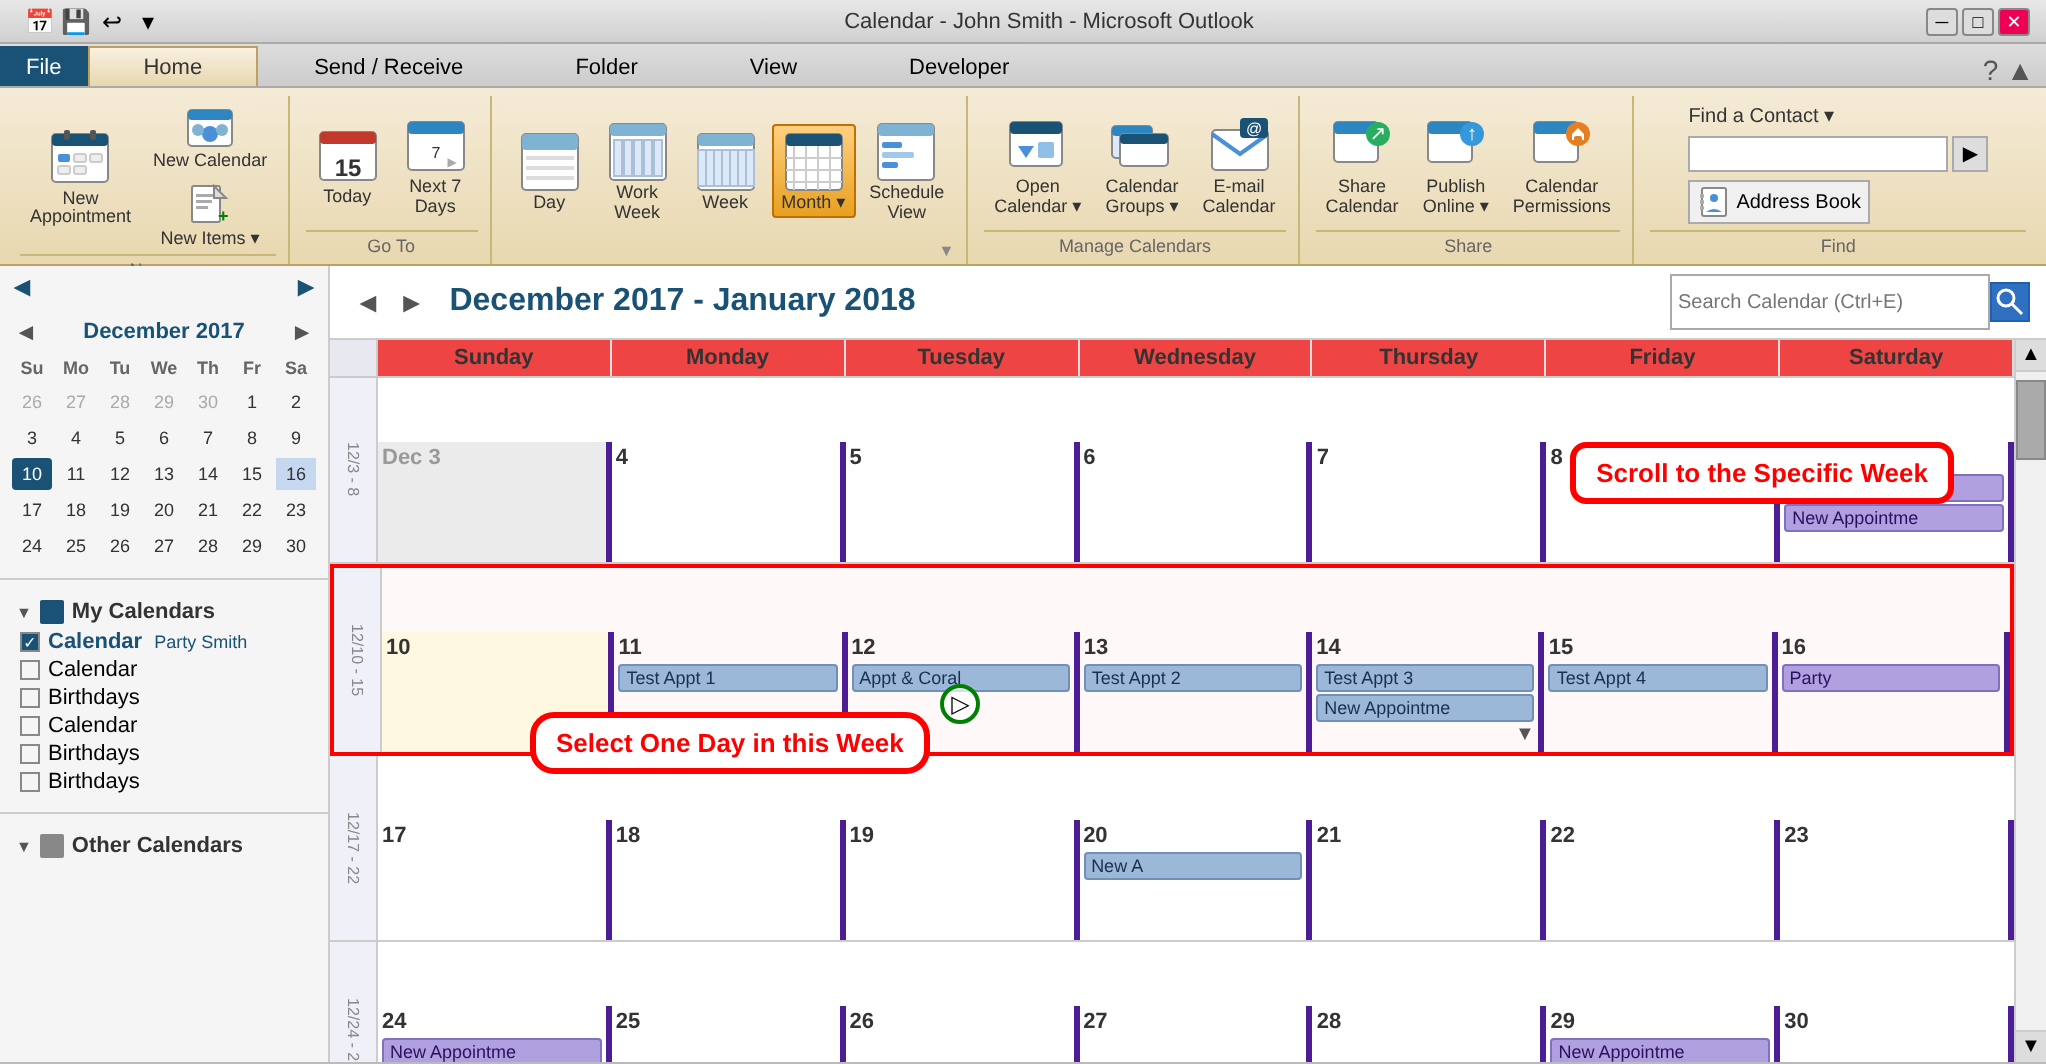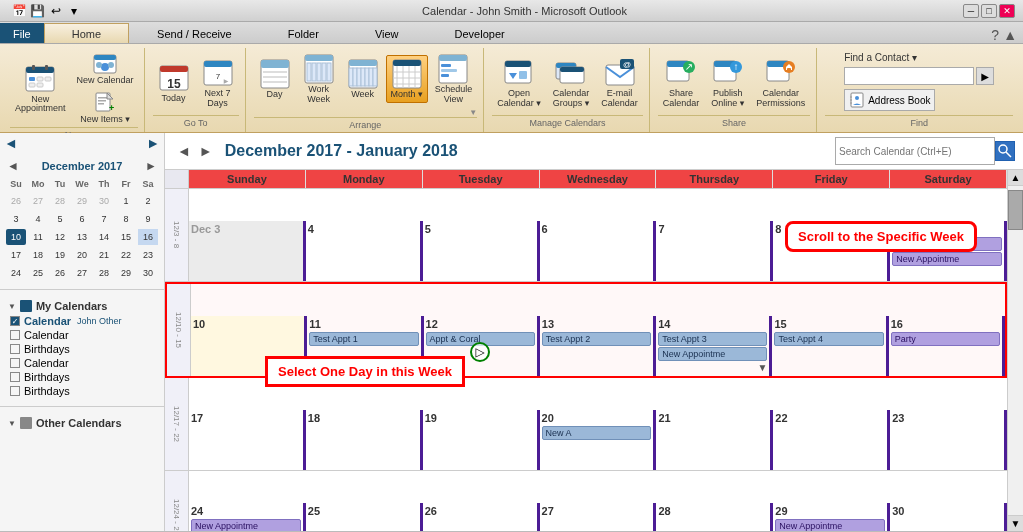--- a/index.html
+++ b/index.html
@@ -276,21 +276,20 @@
                 <rect x="4" y="16" width="16" height="3" rx="1" fill="#a0c8e8"></rect>
                 <rect x="4" y="21" width="8" height="3" rx="1" fill="#4a90d9"></rect>
               </svg>
           </div>
           <div class="ribbon-btn-label">Schedule<br>View</div>
         </div>
       </div>
       <div style="display: flex; align-items: center; justify-content: flex-end; width: 100%;">
         <div style="font-size: 8px; color: #888; cursor: pointer;">▼</div>
       </div>
-      <div class="ribbon-group-label">Arrange</div>
     </div>
 
     <div class="ribbon-group">
       <div class="ribbon-group-btns">
         <div class="ribbon-btn">
           <div class="ribbon-btn-icon">
             <svg width="32" height="32" viewBox="0 0 32 32">
                 <rect x="2" y="4" width="26" height="22" rx="2" fill="#fff" stroke="#888"></rect>
                 <rect x="2" y="4" width="26" height="6" rx="2" fill="#1a5276"></rect>
                 <path d="M6 16 L14 16 L10 22 Z" fill="#4a90d9"></path>
@@ -471,21 +470,21 @@
     <div style="border-top: 1px solid #ccc; margin: 2px 0;"></div>
     <div class="sidebar-section">
       <div class="sidebar-section-header">
         <span class="sidebar-expand-icon">▼</span>
         <div style="width: 12px; height: 12px; background: #1a5276; border-radius: 1px;"></div>
         <span>My Calendars</span>
       </div>
       <div class="calendar-item">
         <div class="cal-checkbox checked">✓</div>
         <span class="cal-label bold">Calendar</span>
-        <span style="color: #1a5276; font-size: 9px; margin-left: 2px;">John Other</span>
+        <span style="color: #1a5276; font-size: 9px; margin-left: 2px;">Party Smith</span>
       </div>
       <div class="calendar-item">
         <div class="cal-checkbox"></div>
         <span class="cal-label">Calendar</span>
       </div>
       <div class="calendar-item">
         <div class="cal-checkbox"></div>
         <span class="cal-label">Birthdays</span>
       </div>
       <div class="calendar-item">
@@ -668,21 +667,21 @@
                 <div class="cal-day-num">30</div>
               </div>
           </div>
 
         </div>
 
         <div style="position: relative;">
           <div style="position: absolute; top: -310px; right: 30px; background: white; border: 3px solid red; border-radius: 8px; padding: 5px 10px; font-size: 13px; font-weight: bold; color: red; z-index: 20; pointer-events: none;">
             <span>Scroll to the Specific Week</span>
           </div>
-          <div style="position: absolute; top: -175px; left: 100px; background: white; border: 3px solid red; border-radius: 0; padding: 5px 10px; font-size: 13px; font-weight: bold; color: red; z-index: 20; pointer-events: none;">
+          <div style="position: absolute; top: -175px; left: 100px; background: white; border: 3px solid red; border-radius: 12px; padding: 5px 10px; font-size: 13px; font-weight: bold; color: red; z-index: 20; pointer-events: none;">
             <span>Select One Day in this Week</span>
           </div>
         </div>
 
       </div>
 
       <div class="cal-scrollbar">
         <div class="scroll-top">▲</div>
         <div class="scroll-thumb"></div>
         <div class="scroll-bottom">▼</div>

